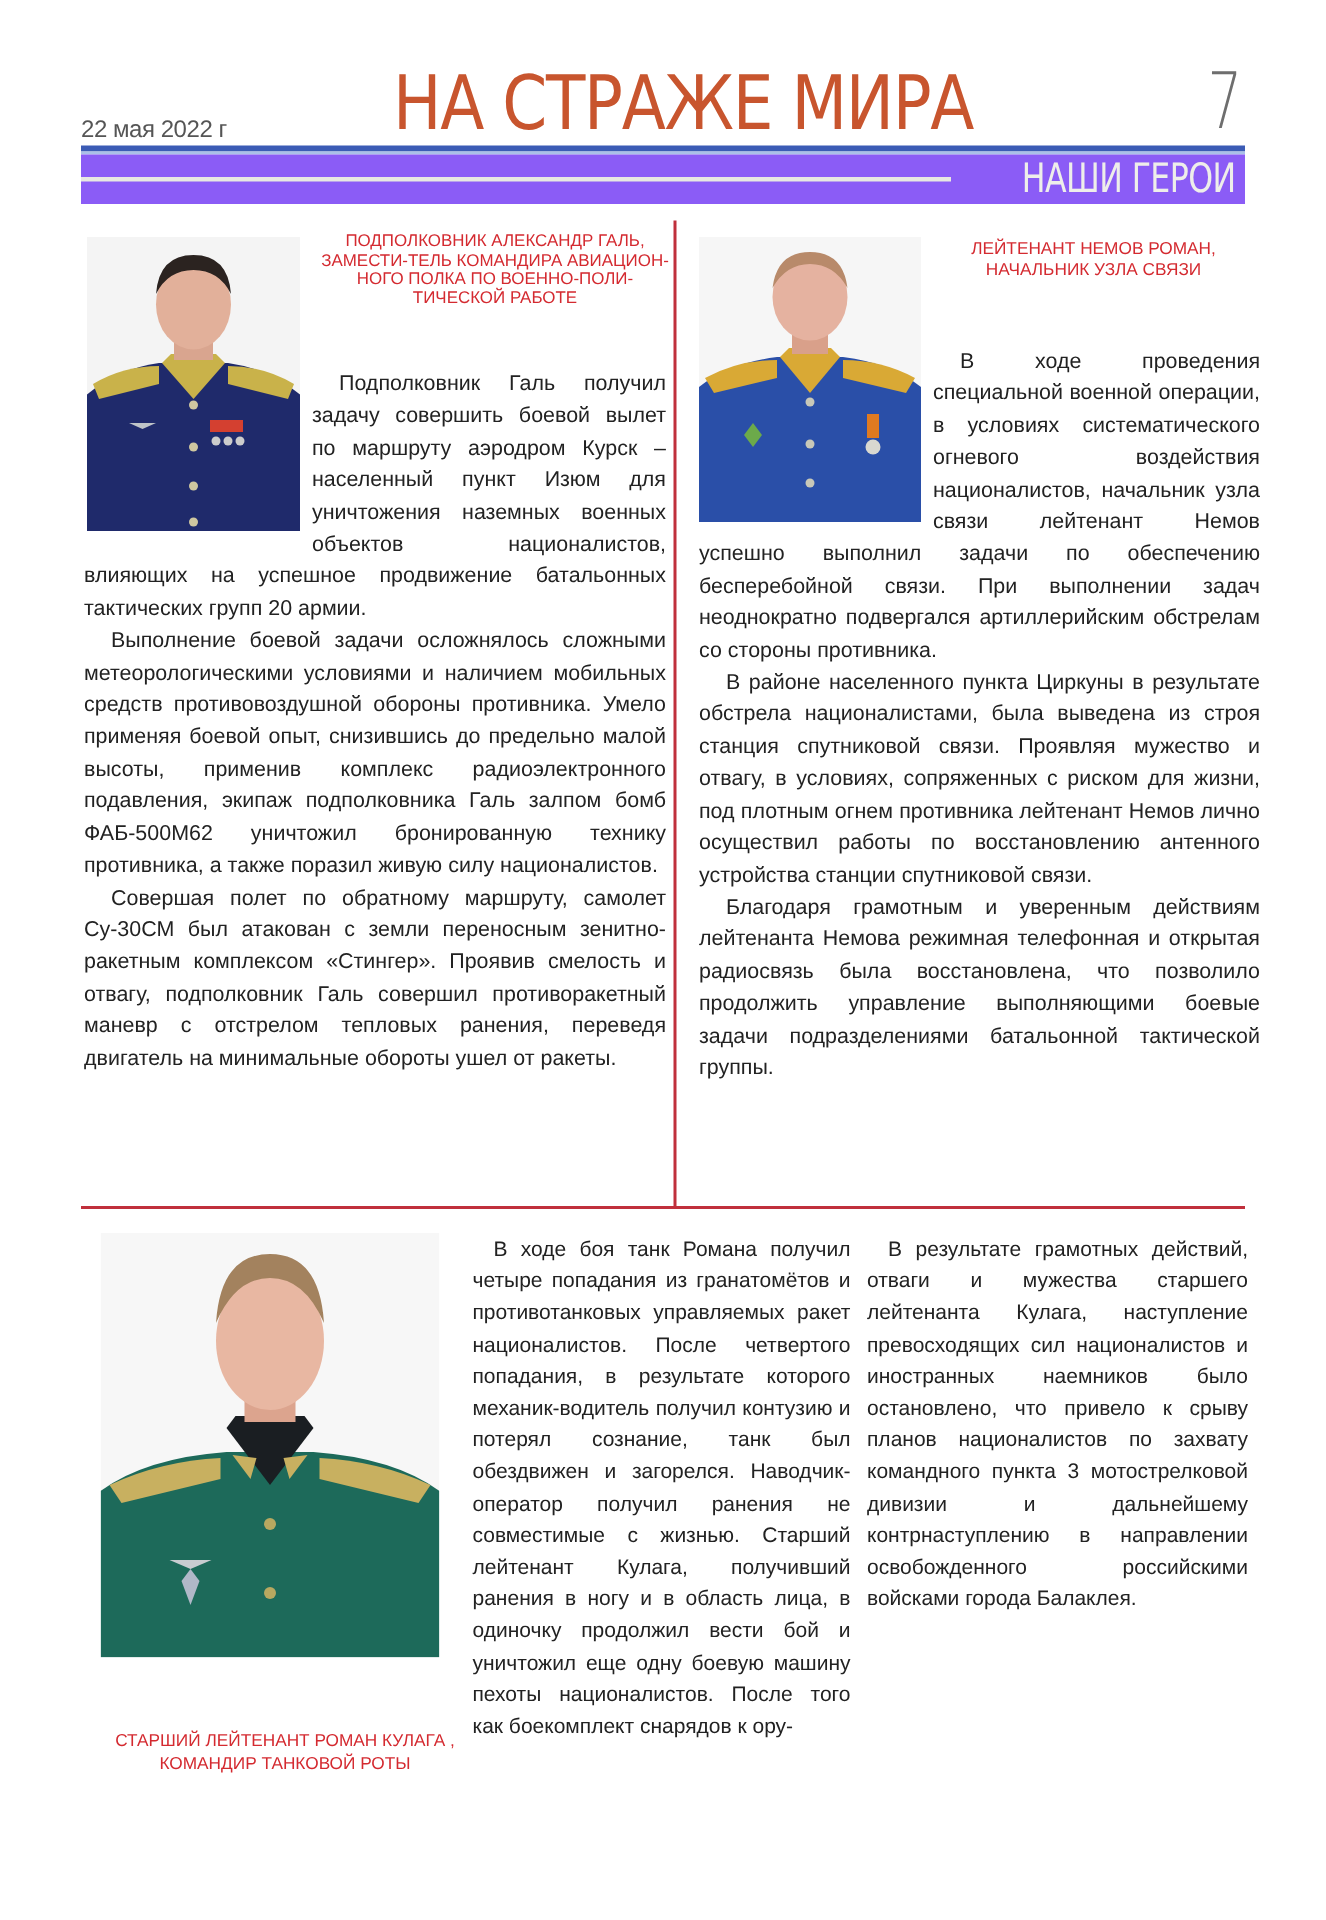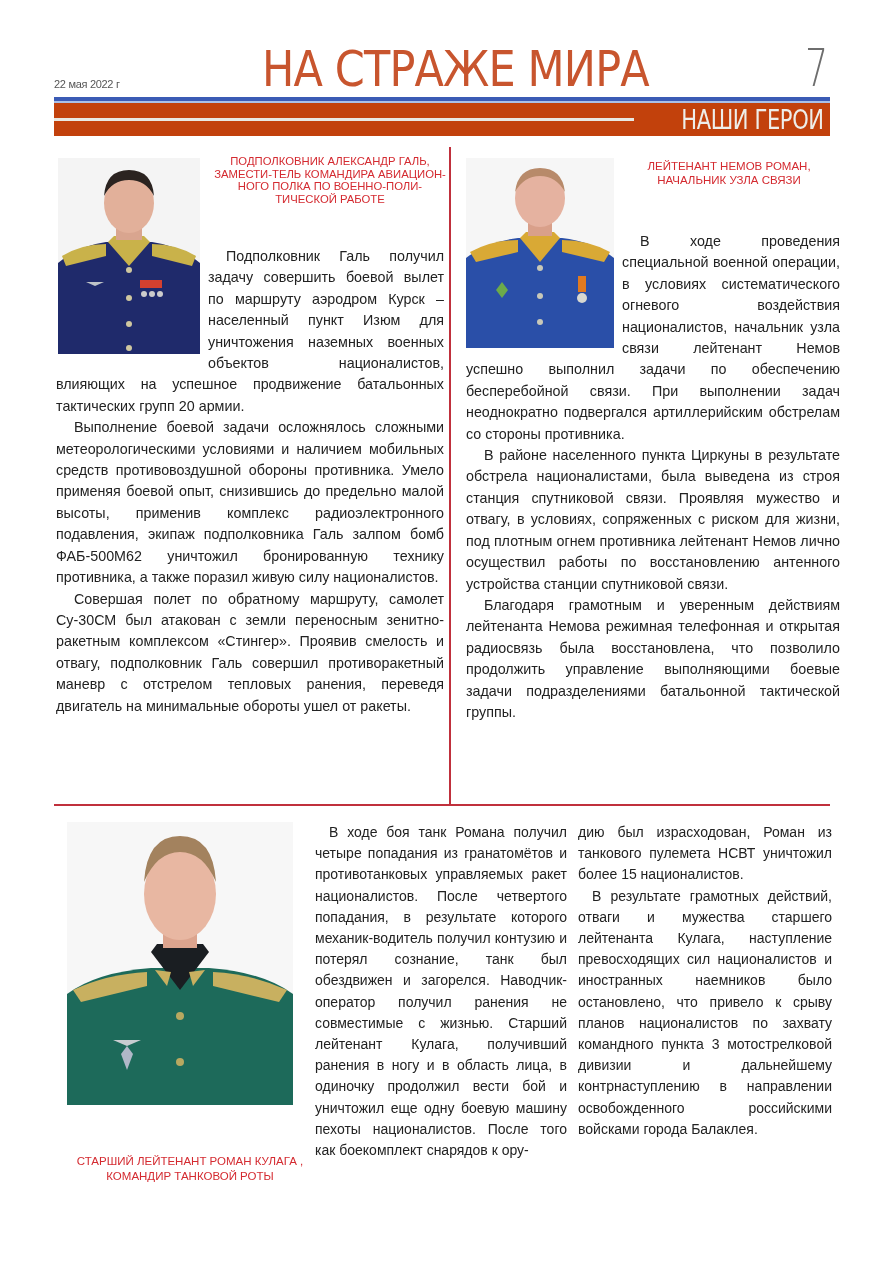--- a/index.html
+++ b/index.html
@@ -1,26 +1,26 @@
 <!DOCTYPE html>
 <html><head>
 <meta charset="utf-8">
 <style>
   * { box-sizing: border-box; margin: 0; padding: 0; }
   html, body { width: 884px; height: 1280px; background: #ffffff; overflow: hidden; }
   body { position: relative; font-family: "Liberation Sans", sans-serif; color: #1e1e1e; }
 
   .masthead { position: absolute; left: 54px; top: 40px; width: 776px; height: 60px; }
-  .date { position: absolute; left: 0; top: 38px; font-size: 11px; color: #555; letter-spacing: -0.3px; }
+  .date { position: absolute; left: 0; top: 38px; font-size: 16px; color: #555; letter-spacing: -0.3px; }
   .title { position: absolute; left: 208px; top: 0; font-size: 50px; font-weight: 300; color: #c8552e; letter-spacing: -1px; transform: scaleX(0.86); transform-origin: left top; font-family: "DejaVu Sans", sans-serif; font-weight: normal; -webkit-text-stroke: 0; }
   .page-num { position: absolute; right: 2px; top: -2px; font-size: 52px; color: #6e6e6e; font-family: "DejaVu Sans", sans-serif; font-weight: 200; transform: scaleX(0.7); transform-origin: right top; }
 
   .rule-blue { position: absolute; left: 54px; top: 97px; width: 776px; height: 4px; background: #3b5bb5; }
   .rule-blue-light { position: absolute; left: 54px; top: 101px; width: 776px; height: 2px; background: #aac0e8; }
-  .section-bar { position: absolute; left: 54px; top: 103px; width: 776px; height: 33px; background: #c2410c; }
+  .section-bar { position: absolute; left: 54px; top: 103px; width: 776px; height: 33px; background: #8b5cf6; }
   .section-bar .stripe { position: absolute; left: 0; top: 15px; width: 580px; height: 3px; background: #e8e8e2; }
   .section-bar .label { position: absolute; right: 6px; top: 1px; font-size: 27px; color: #eeeeea; font-family: "DejaVu Sans", sans-serif; transform: scaleX(0.78); transform-origin: right top; letter-spacing: -0.5px; }
 
   .vrule { position: absolute; left: 449px; top: 147px; width: 2px; height: 658px; background: #c0303c; }
   .hrule { position: absolute; left: 54px; top: 804px; width: 776px; height: 2px; background: #c0303c; }
 
   .heading { color: #d42a30; font-weight: normal; text-align: center; text-transform: uppercase; font-family: "Liberation Sans", sans-serif; }
   .h1 { position: absolute; left: 212px; top: 155px; width: 236px; font-size: 11.3px; line-height: 12.6px; }
   .h2 { position: absolute; left: 614px; top: 159px; width: 230px; font-size: 11.5px; line-height: 14px; }
   .h3 { position: absolute; left: 66px; top: 1122px; width: 248px; font-size: 11.5px; line-height: 14.5px; margin-top: 32px; }
@@ -130,15 +130,14 @@
       <circle cx="113" cy="240" r="4" fill="#b8a860"></circle>
     <path d="M46 218 L74 218 L60 224 Z" fill="#c8ccd0"></path>
     <path d="M54 232 L60 224 L66 232 L60 248 Z" fill="#b0b8c8"></path>
   </svg>
 </div>
 <div class="heading h3">СТАРШИЙ ЛЕЙТЕНАНТ РОМАН КУЛАГА , КОМАНДИР ТАНКОВОЙ РОТЫ</div>
 <div class="text t3">
   <p>В ходе боя танк Романа получил четыре попадания из гранатомётов и противотанковых управляемых ракет националистов. После четвертого попадания, в результате которого механик-водитель получил контузию и потерял сознание, танк был обездвижен и загорелся. Наводчик-оператор получил ранения не совместимые с жизнью. Старший лейтенант Кулага, получивший ранения в ногу и в область лица, в одиночку продолжил вести бой и уничтожил еще одну боевую машину пехоты националистов. После того как боекомплект снарядов к ору-</p>
 </div>
 <div class="text t4">
-  <p class="cont">дию был израсходован, Роман из танкового пулемета НСВТ уничтожил более 15 националистов.</p>
   <p>В результате грамотных действий, отваги и мужества старшего лейтенанта Кулага, наступление превосходящих сил националистов и иностранных наемников было остановлено, что привело к срыву планов националистов по захвату командного пункта 3 мотострелковой дивизии и дальнейшему контрнаступлению в направлении освобожденного российскими войсками города Балаклея.</p>
 </div>
 
 </body></html>

